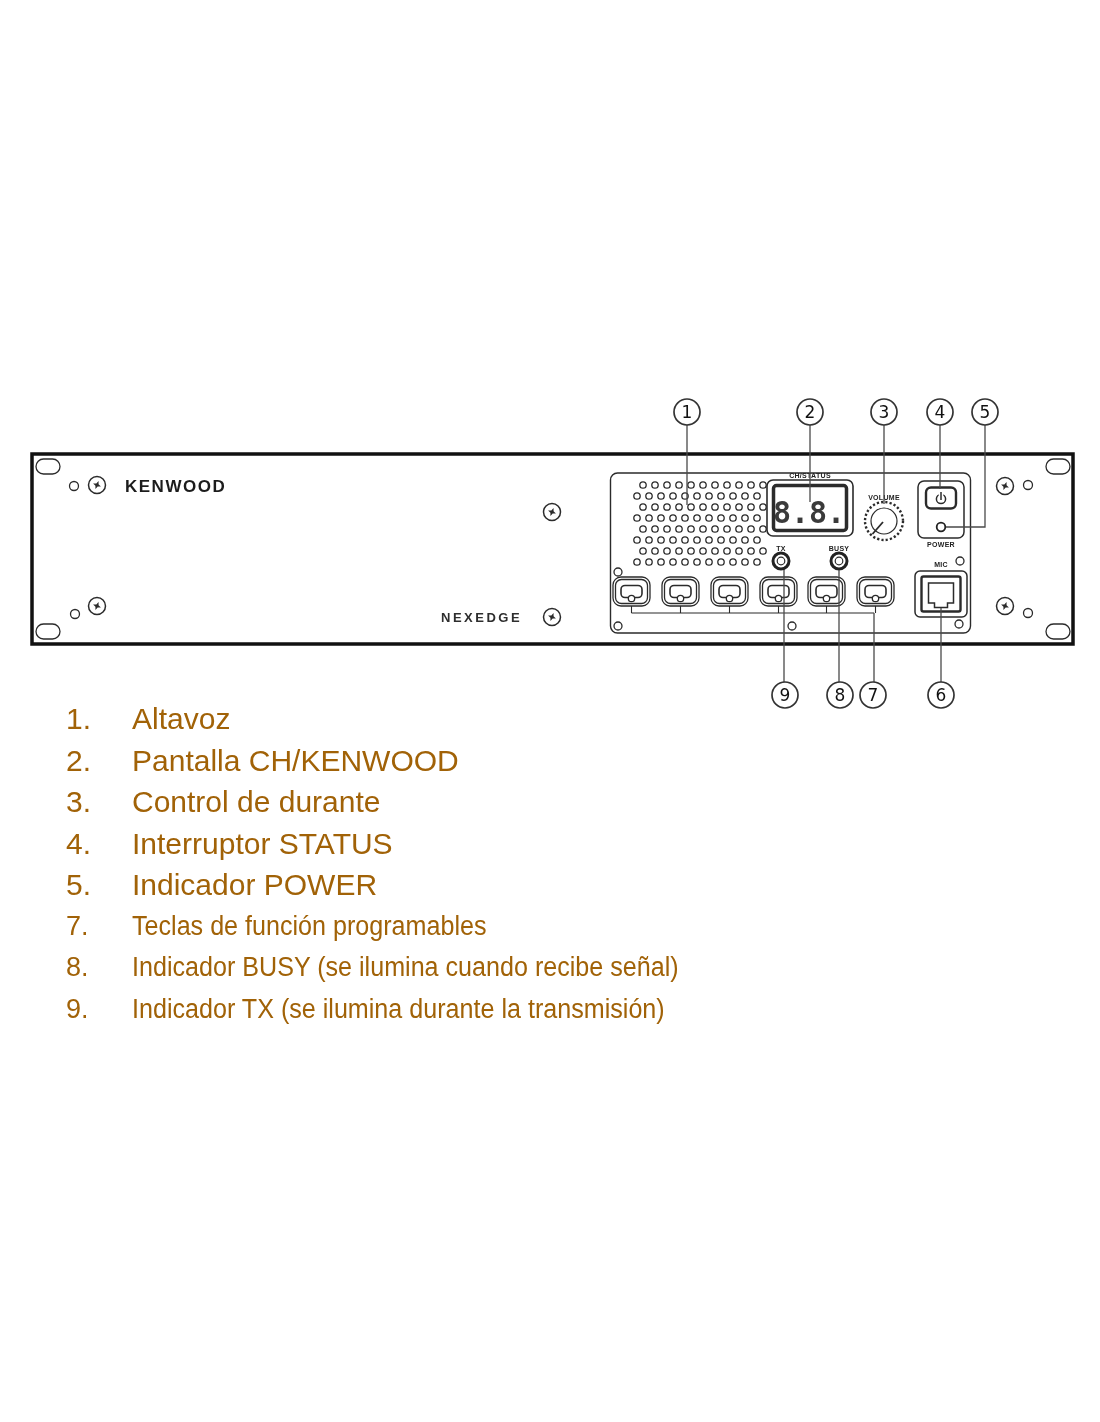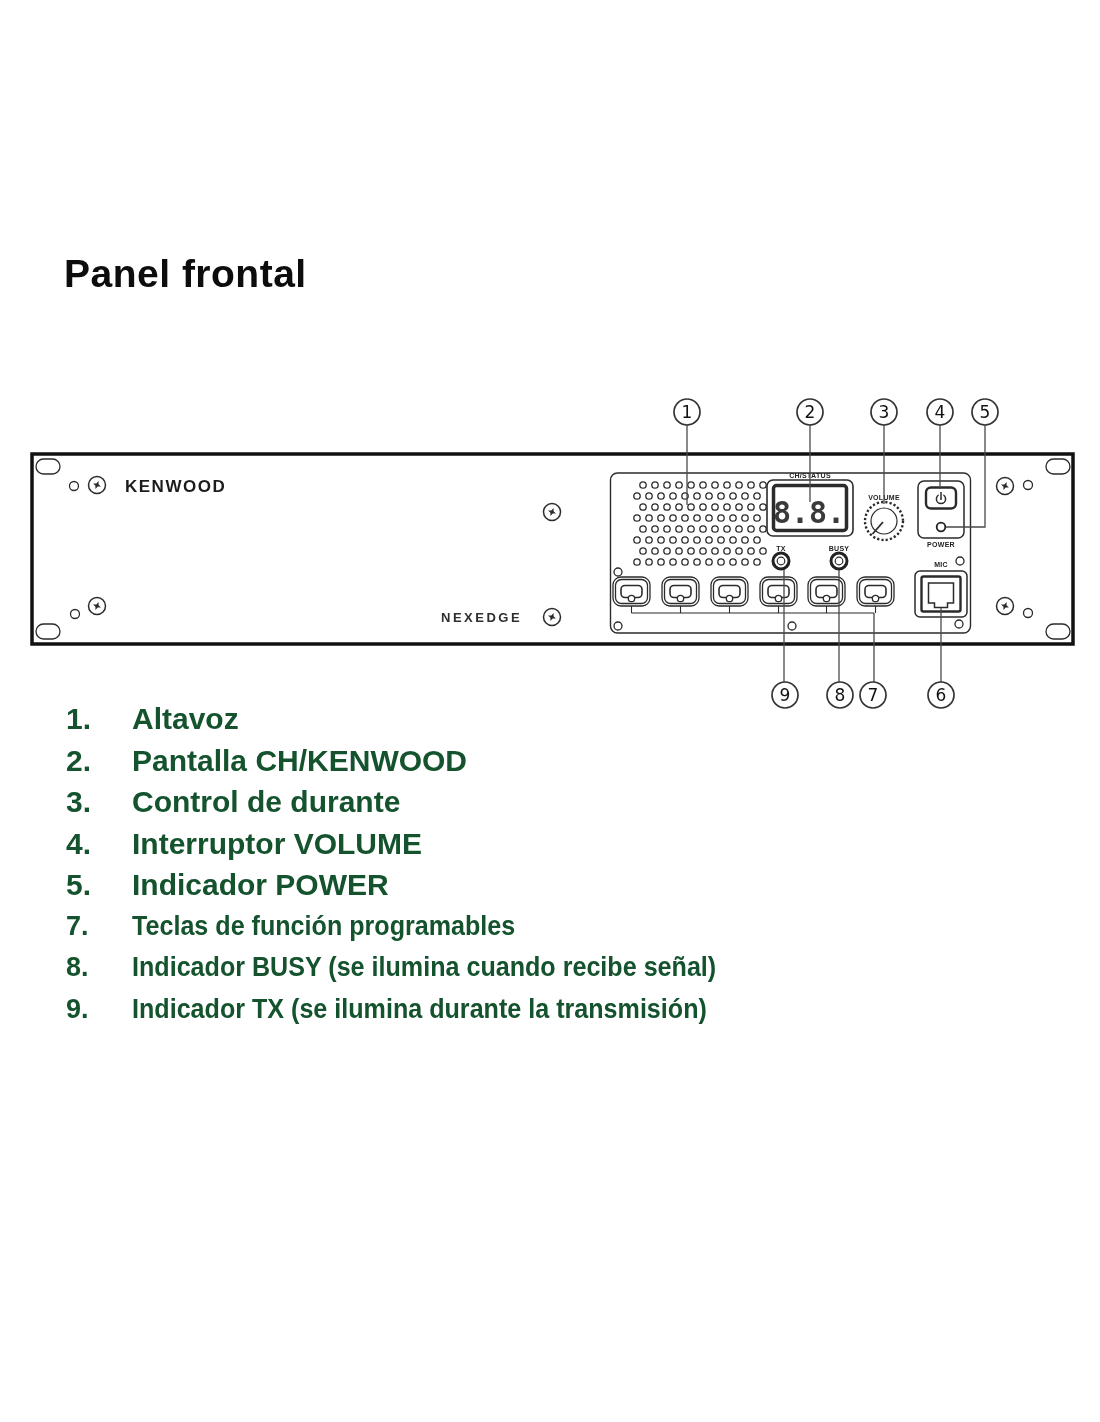--- a/index.html
+++ b/index.html
@@ -31,32 +31,31 @@
   .callout-circle{fill:#fff;stroke:#333;stroke-width:1.7;}
   .callout-num{font-family:"DejaVu Sans",sans-serif;font-size:17px;fill:#111;
                text-anchor:middle;}
   .ring-outer{fill:#fff;stroke:#222;stroke-width:3;}
   .ring-inner{fill:#fff;stroke:#2b2b2b;stroke-width:1.2;}
   .knurl{fill:#fff;stroke:#2b2b2b;stroke-width:2.4;stroke-dasharray:2.2 2.1;}
 
   
   .legend{position:absolute;left:66px;top:698px;width:1010px;}
   .legend .row{height:41.5px;line-height:41.5px;white-space:nowrap;
-               font-size:30px;font-weight:bold;color:#14532d;}
+               font-size:30px;font-weight:normal;color:#a16207;}
   .legend .num{display:inline-block;width:66px;}
   .legend .txt{display:inline-block;}
   .legend .row.narrow{font-size:27px;}
   .legend .row.narrow .txt{transform:scaleX(0.93);transform-origin:left center;}
 </style>
 </head>
 <body>
 
 <div class="page">
 
-  <div class="title">Panel frontal</div>
 
   <svg class="diagram" viewBox="0 0 1100 1422">
 
     <rect class="chassis" x="32" y="454" width="1041" height="190"></rect>
 
     <rect class="slot" x="36" y="459" width="24" height="15" rx="7.5"></rect>
     <rect class="slot" x="36" y="624" width="24" height="15" rx="7.5"></rect>
     <rect class="slot" x="1046" y="459" width="24" height="15" rx="7.5"></rect>
     <rect class="slot" x="1046" y="624" width="24" height="15" rx="7.5"></rect>
 
@@ -329,19 +328,19 @@
     <g>
       <circle class="callout-circle" cx="941" cy="695" r="13"></circle>
       <text class="callout-num" x="941" y="701">6</text>
     </g>
   </svg>
 
   <div class="legend">
     <div class="row"><span class="num">1.</span><span class="txt">Altavoz</span></div>
     <div class="row"><span class="num">2.</span><span class="txt">Pantalla CH/KENWOOD</span></div>
     <div class="row"><span class="num">3.</span><span class="txt">Control de durante</span></div>
-    <div class="row"><span class="num">4.</span><span class="txt">Interruptor VOLUME</span></div>
+    <div class="row"><span class="num">4.</span><span class="txt">Interruptor STATUS</span></div>
     <div class="row"><span class="num">5.</span><span class="txt">Indicador POWER</span></div>
     <div class="row narrow"><span class="num">7.</span><span class="txt">Teclas de función programables</span></div>
     <div class="row narrow"><span class="num">8.</span><span class="txt">Indicador BUSY (se ilumina cuando recibe señal)</span></div>
     <div class="row narrow"><span class="num">9.</span><span class="txt">Indicador TX (se ilumina durante la transmisión)</span></div>
   </div>
 </div>
 
 </body></html>

